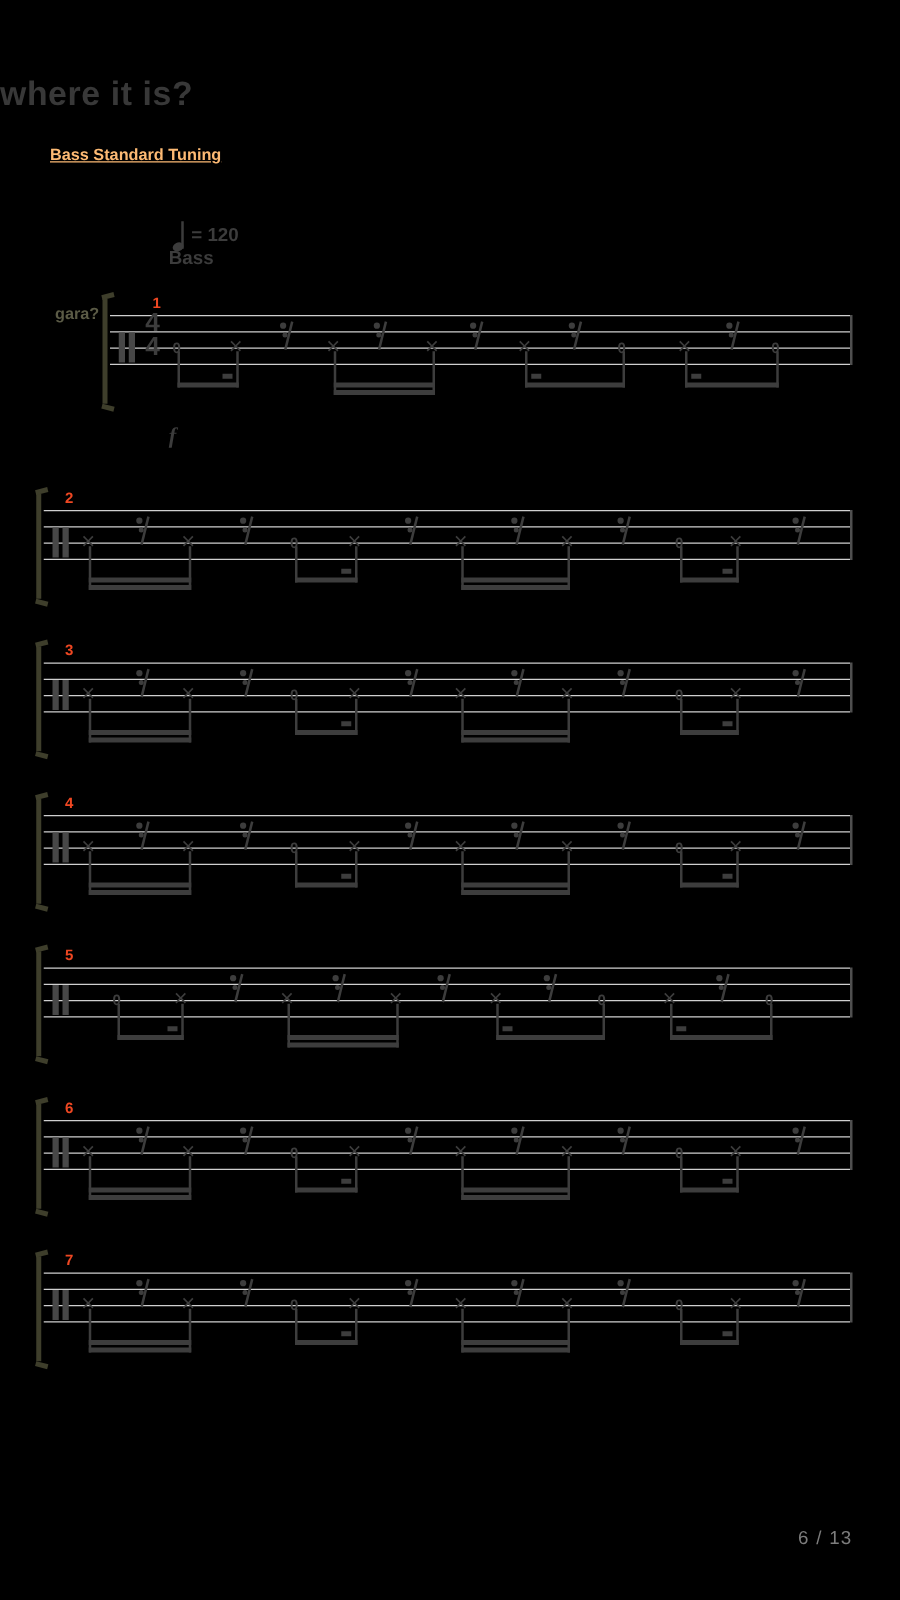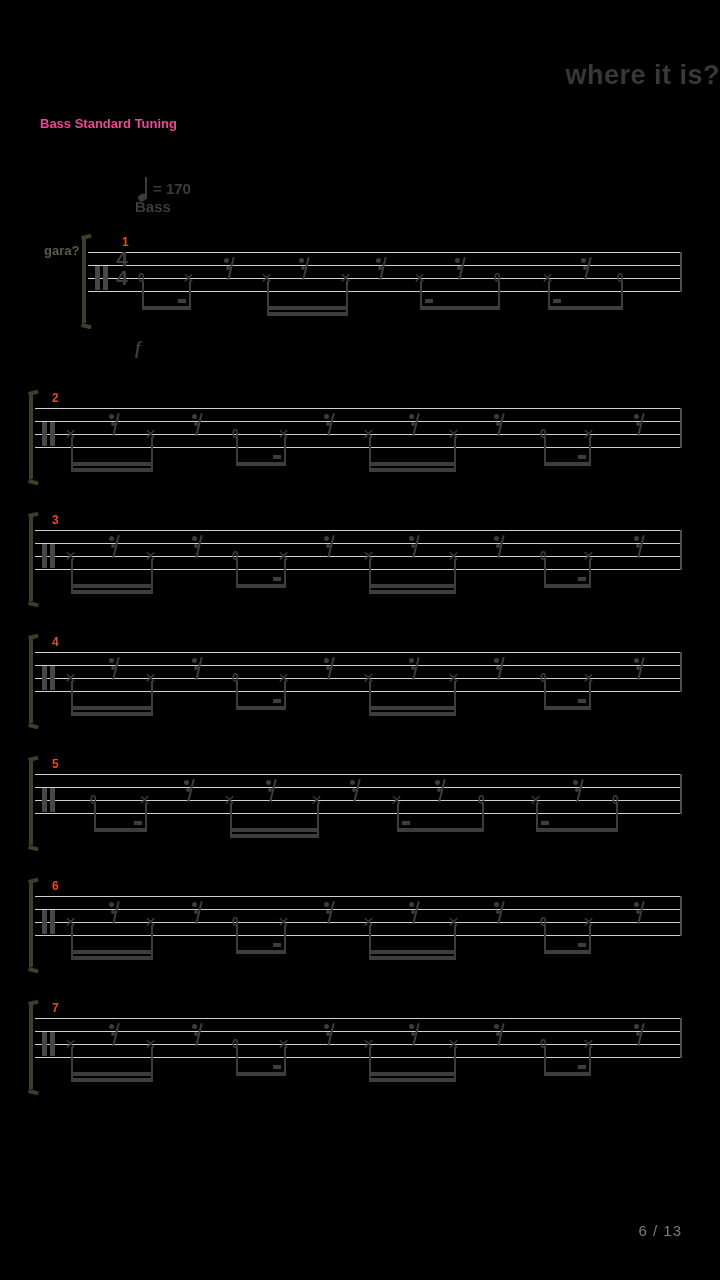--- a/index.html
+++ b/index.html
@@ -5,22 +5,22 @@
   :root{
     --bg:#000000; --ink:#3d3d3d; --line:#cfcfcf; --accent:#ee4722;
     --bracket:#3e3e2b; --label:#5b5b46; --muted:#7d7d7d; --barline:#4f4f4f; --clef:#474747;
   }
   html,body{margin:0;padding:0;}
   body{
     width:720px;height:1280px;background:var(--bg);position:relative;overflow:hidden;
     font-family:"Liberation Sans", sans-serif;
   }
   .abs{position:absolute;}
-  .title{left:0;top:60px;width:720px;text-align:right;font-size:27px;font-weight:bold;color:#383838;letter-spacing:.5px;}
-  .tuning{left:40px;top:116px;font-size:13px;font-weight:bold;color:#ec4899;}
+  .title{left:0;top:60px;width:720px;text-align:left;font-size:27px;font-weight:bold;color:#383838;letter-spacing:.5px;}
+  .tuning{left:40px;top:116px;font-size:13px;font-weight:bold;color:#fdba74;text-decoration:underline;}
   .tempo-text{left:153px;top:180px;font-size:15px;font-weight:bold;color:#3c3c3c;}
   .tempo-stem{left:145px;top:177px;width:2px;height:22px;background:#3c3c3c;}
   .tempo-head{left:138px;top:194px;width:9px;height:7px;background:#3c3c3c;border-radius:50%;transform:rotate(-25deg);}
   .section-label{left:135px;top:198px;font-size:15px;font-weight:bold;color:#3c3c3c;}
   .dynamic-f{left:135px;top:338px;font-size:18px;font-weight:bold;font-style:italic;color:#3c3c3c;font-family:"Liberation Serif",serif;}
   .page-indicator{right:38px;top:1222px;font-size:15px;color:var(--muted);letter-spacing:1px;}
 
   .system{position:absolute;left:0;width:720px;height:0;}
   .system > *{position:absolute;}
   .staff-line{height:1px;background:var(--line);}
@@ -43,21 +43,21 @@
   .rest .d2{left:2px;top:9px;width:4px;height:4px;border-radius:50%;background:var(--ink);}
 </style>
 </head>
 <body>
 
 <div class="abs title">where it is?</div>
 <div class="abs tuning">Bass Standard Tuning</div>
 
 <div class="abs tempo-stem"></div>
 <div class="abs tempo-head"></div>
-<div class="abs tempo-text">= 170</div>
+<div class="abs tempo-text">= 120</div>
 <div class="abs section-label">Bass</div>
 <div class="abs dynamic-f">f</div>
 
 <div id="score" class="abs" style="left:0;top:0;width:720px;height:1280px;">
     <div class="system" style="top: 252px;">
       <div class="bracket-bar" style="left: 82px; top: -13px; height: 84px;"></div>
       <div class="bracket-hook" style="left: 82px; top: -16px; transform: rotate(-14deg); transform-origin: left bottom;"></div>
       <div class="bracket-hook" style="left: 82px; top: 71px; transform: rotate(14deg); transform-origin: left top;"></div>
       <div class="measure-number" style="left: 122px; top: -17px;">1</div>
       <div class="track-label" style="left: 44px; top: -9px;">gara?</div>

